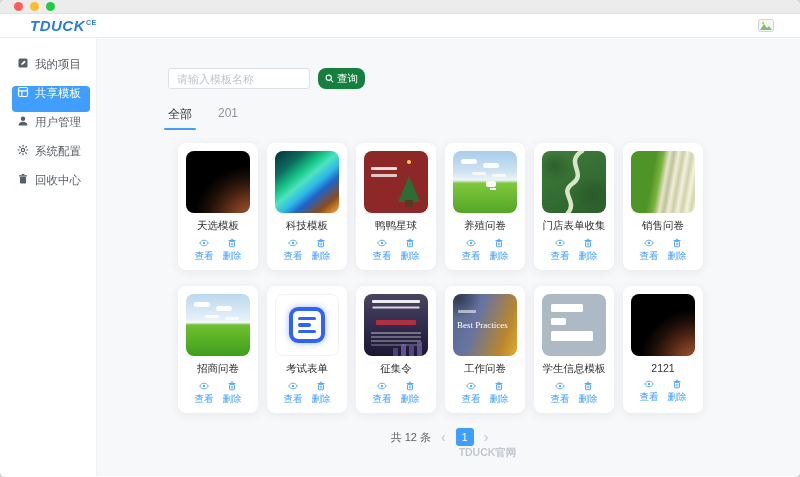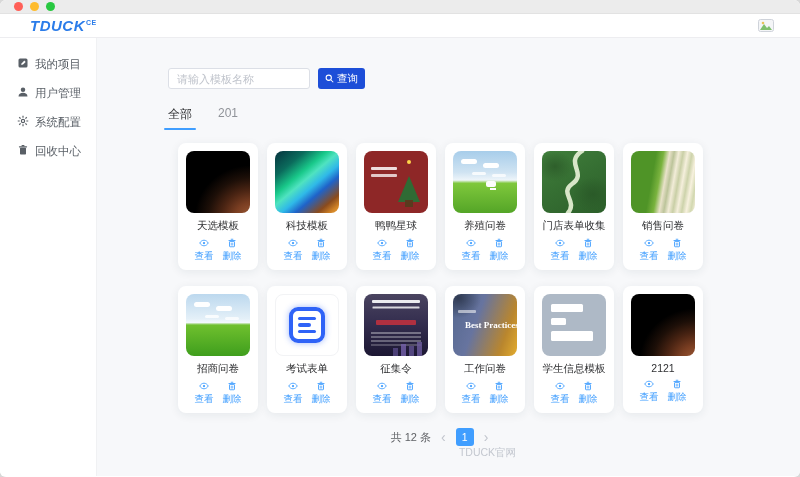--- a/index.html
+++ b/index.html
@@ -24,21 +24,21 @@
   .menu-item { height:26px; margin:3px 6px 3px 12px; border-radius:4px; display:flex; gap:6px; padding:0 5px; font-size:11.5px; color:#595f66; cursor:pointer; white-space:nowrap; }
   .menu-item svg { flex:none; }
   .menu-item.active { background:#409EFF; color:#fff; }
 
   .main { flex:1; background:#f7f8fa; position:relative; padding:30px 10px 0 71px; }
 
   
   .search-row { display:flex; align-items:center; gap:8px; }
   .search-input { width:142px; height:21px; border:1px solid #dcdfe6; border-radius:3px; background:#fff; font-size:11px; padding:0 8px; color:#303133; outline:none; }
   .search-input::placeholder { color:#c0c4cc; }
-  .search-btn { height:21px; padding:0 7px; background:#1d4ed8; color:#fff; border:none; border-radius:3px; font-size:10.5px; display:flex; align-items:center; gap:3px; cursor:pointer; }
+  .search-btn { height:21px; padding:0 7px; background:#15803d; color:#fff; border:none; border-radius:8px; font-size:10.5px; display:flex; align-items:center; gap:3px; cursor:pointer; }
 
   
   .tabs { display:flex; gap:26px; margin-top:17px; }
   .tab { font-size:12px; color:#909399; padding-bottom:7px; cursor:pointer; position:relative; }
   .tab.active { color:#303133; }
   .tab.active::after { content:""; position:absolute; left:-4px; right:-4px; bottom:0; height:2px; background:#409EFF; border-radius:1px; }
 
   
   .grid { margin:13px 0 0 10px; width:525px; display:grid; grid-template-columns:repeat(6,80px); gap:16px 9px; }
   .card { background:#fff; border-radius:8px; box-shadow:0 2px 10px rgba(31,45,61,.08); padding:8px 8px 7px; }
@@ -65,35 +65,35 @@
   .thumb.form { background:#fff; border:1px solid #f2f3f5; display:flex; align-items:center; justify-content:center; }
   .form-glyph { width:36px; height:36px; border:4px solid #2f63f7; border-radius:9px; display:flex; flex-direction:column; justify-content:center; gap:3px; padding:0 5px; box-shadow:0 0 6px rgba(47,99,247,.45); }
   .form-glyph i { display:block; height:3.5px; background:#2f63f7; border-radius:2px; }
   .form-glyph i:nth-child(2){ width:70%; }
   .thumb.poster { background:linear-gradient(180deg,#4a4460 0%,#332d4e 48%,#1c1733 100%); }
   .poster-title { position:absolute; left:8px; top:6px; width:48px; height:3px; background:rgba(255,255,255,.9); border-radius:1px; box-shadow:0 6px 0 -0.5px rgba(255,255,255,.8); }
   .poster-red { position:absolute; left:12px; top:26px; width:40px; height:5px; background:#b03040; border-radius:1px; }
   .poster-lines { position:absolute; left:7px; top:38px; width:50px; height:2px; background:rgba(255,255,255,.35); box-shadow:0 4px 0 rgba(255,255,255,.3), 0 8px 0 rgba(255,255,255,.3), 0 12px 0 rgba(255,255,255,.22); }
   .poster-sky { position:absolute; right:6px; bottom:0; width:5px; height:14px; background:#6a5a9a; box-shadow:-8px 4px 0 #5d4f8c, -16px 2px 0 #715fa5, -24px 6px 0 #554883; opacity:.85; }
   .thumb.best { background:radial-gradient(60% 55% at 8% 6%, #303a52 0%, transparent 60%), linear-gradient(110deg,#55688f 0%,#67749f 38%,#b9862e 78%,#e3ac2e 100%); }
-  .bp-text { position:absolute; left:4px; top:26px; width:56px; color:#fff; font-size:9px; font-weight:bold; font-family:"Liberation Serif","DejaVu Serif",serif;margin-left:8px; }
+  .bp-text { position:absolute; left:4px; top:26px; width:56px; color:#fff; font-size:9px; font-weight:normal; font-family:"Liberation Serif","DejaVu Serif",serif; }
   .bp-sub { position:absolute; left:5px; top:16px; width:18px; height:3px; background:rgba(255,255,255,.55); border-radius:1px; }
   .thumb.skeleton { background:#aeb9c6; padding:10px 9px; display:flex; flex-direction:column; gap:6px; }
   .skeleton i { display:block; background:#fff; border-radius:1.5px; height:8px; }
   .skeleton i:nth-child(1){ width:32px; }
   .skeleton i:nth-child(2){ width:15px; height:7px; }
   .skeleton i:nth-child(3){ width:42px; height:10px; }
 
   
   .pagination { margin-top:15px; width:525px; margin-left:10px; display:flex; align-items:center; justify-content:center; gap:8px; font-size:11px; color:#606266; }
   .pg-arrow { color:#c0c4cc; font-size:14px; cursor:pointer; line-height:1; padding:0 2px; }
   .pg-page { min-width:18px; height:18px; background:#409EFF; color:#fff; border-radius:3px; display:flex; align-items:center; justify-content:center; font-size:10.5px; cursor:pointer; }
 
   
-  .footer { position:absolute; left:78px; right:0; bottom:16px; text-align:center; }
+  .footer { position:absolute; left:78px; right:0; bottom:16px; text-align:center;font-weight:bold; }
   .footer a { font-size:10.5px; color:#c3c7cf; text-decoration:none; cursor:pointer; }
 </style>
 </head>
 <body>
 
 <div id="window">
 
   <div class="titlebar" id="titlebar">
       <span class="tl-dot" style="background: rgb(255, 95, 87);"></span>
       <span class="tl-dot" style="background: rgb(254, 188, 46);"></span>
@@ -114,20 +114,30 @@
   <div class="app-body">
     <div class="sidebar" id="sidebar">
         <div class="menu-item">
           <span style="display: inline-flex;">
             <svg width="12" height="12" viewBox="0 0 16 16">
               <rect x="2" y="2" width="12" height="12" rx="2" fill="currentColor"></rect>
               <path d="M5.5 10.8l.9-2.6 3.4-3.4 1.7 1.7-3.4 3.4z" fill="#fff"></path>
             </svg>
           </span>
           <span>我的项目</span>
+        </div>
+        <div class="menu-item active">
+          <span style="display: inline-flex;">
+            <svg width="12" height="12" viewBox="0 0 16 16">
+              <rect x="2" y="2" width="12" height="12" rx="2" fill="none" stroke="currentColor" stroke-width="1.6"></rect>
+              <line x1="2" y1="6.5" x2="14" y2="6.5" stroke="currentColor" stroke-width="1.6"></line>
+              <line x1="6.5" y1="6.5" x2="6.5" y2="14" stroke="currentColor" stroke-width="1.6"></line>
+            </svg>
+          </span>
+          <span>共享模板</span>
         </div>
         <div class="menu-item">
           <span style="display: inline-flex;">
             <svg width="12" height="12" viewBox="0 0 16 16">
               <circle cx="8" cy="5" r="3" fill="currentColor"></circle>
               <path d="M2 14c0-3.3 2.7-5 6-5s6 1.7 6 5z" fill="currentColor"></path>
             </svg>
           </span>
           <span>用户管理</span>
         </div>

